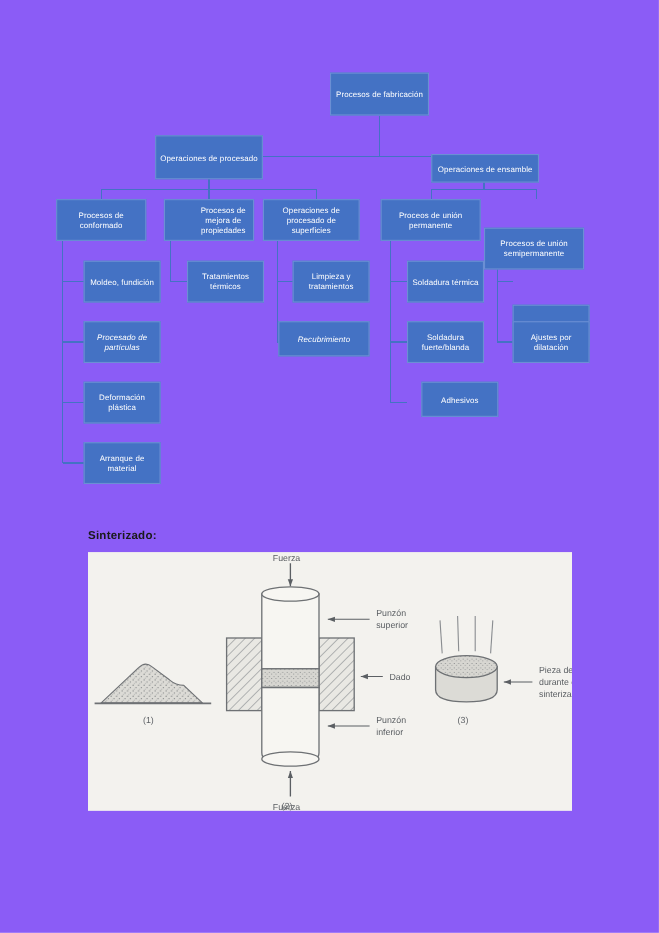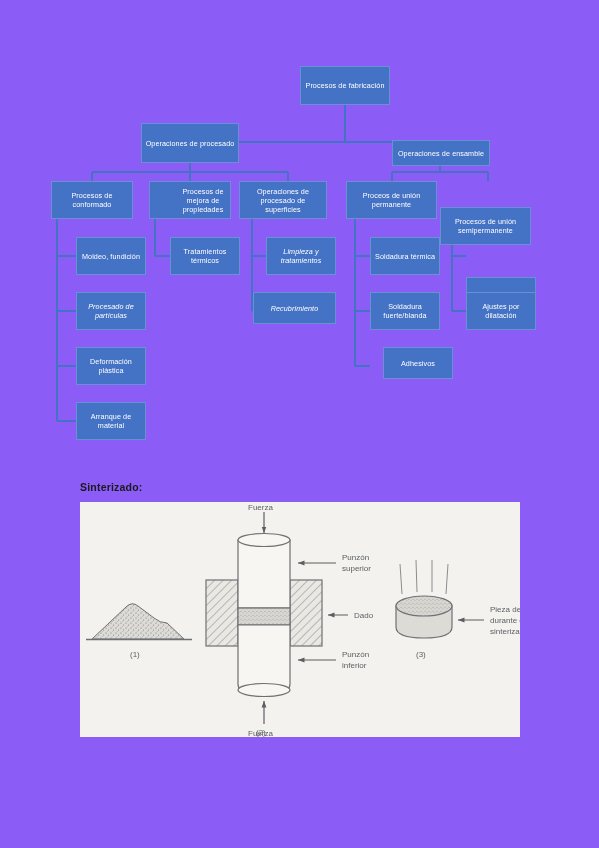--- a/index.html
+++ b/index.html
@@ -181,21 +181,21 @@
       <span>Deformación plástica</span>
     </div>
     <div class="node" style="left:76px; top:402px; width:70px; height:38px;">
       <span>Arranque de material</span>
     </div>
 
     <div class="node" style="left:170px; top:237px; width:70px; height:38px;">
       <span>Tratamientos térmicos</span>
     </div>
 
-    <div class="node" style="left:266px; top:237px; width:70px; height:38px;font-style:italic;">
+    <div class="node" style="left:266px; top:237px; width:70px; height:38px;">
       <span>Limpieza y tratamientos</span>
     </div>
     <div class="node" style="left:253px; top:292px; width:83px; height:32px;font-style:italic;">
       <span>Recubrimiento</span>
     </div>
 
     <div class="node" style="left:370px; top:237px; width:70px; height:38px;">
       <span>Soldadura térmica</span>
     </div>
     <div class="node" style="left:370px; top:292px; width:70px; height:38px;">

